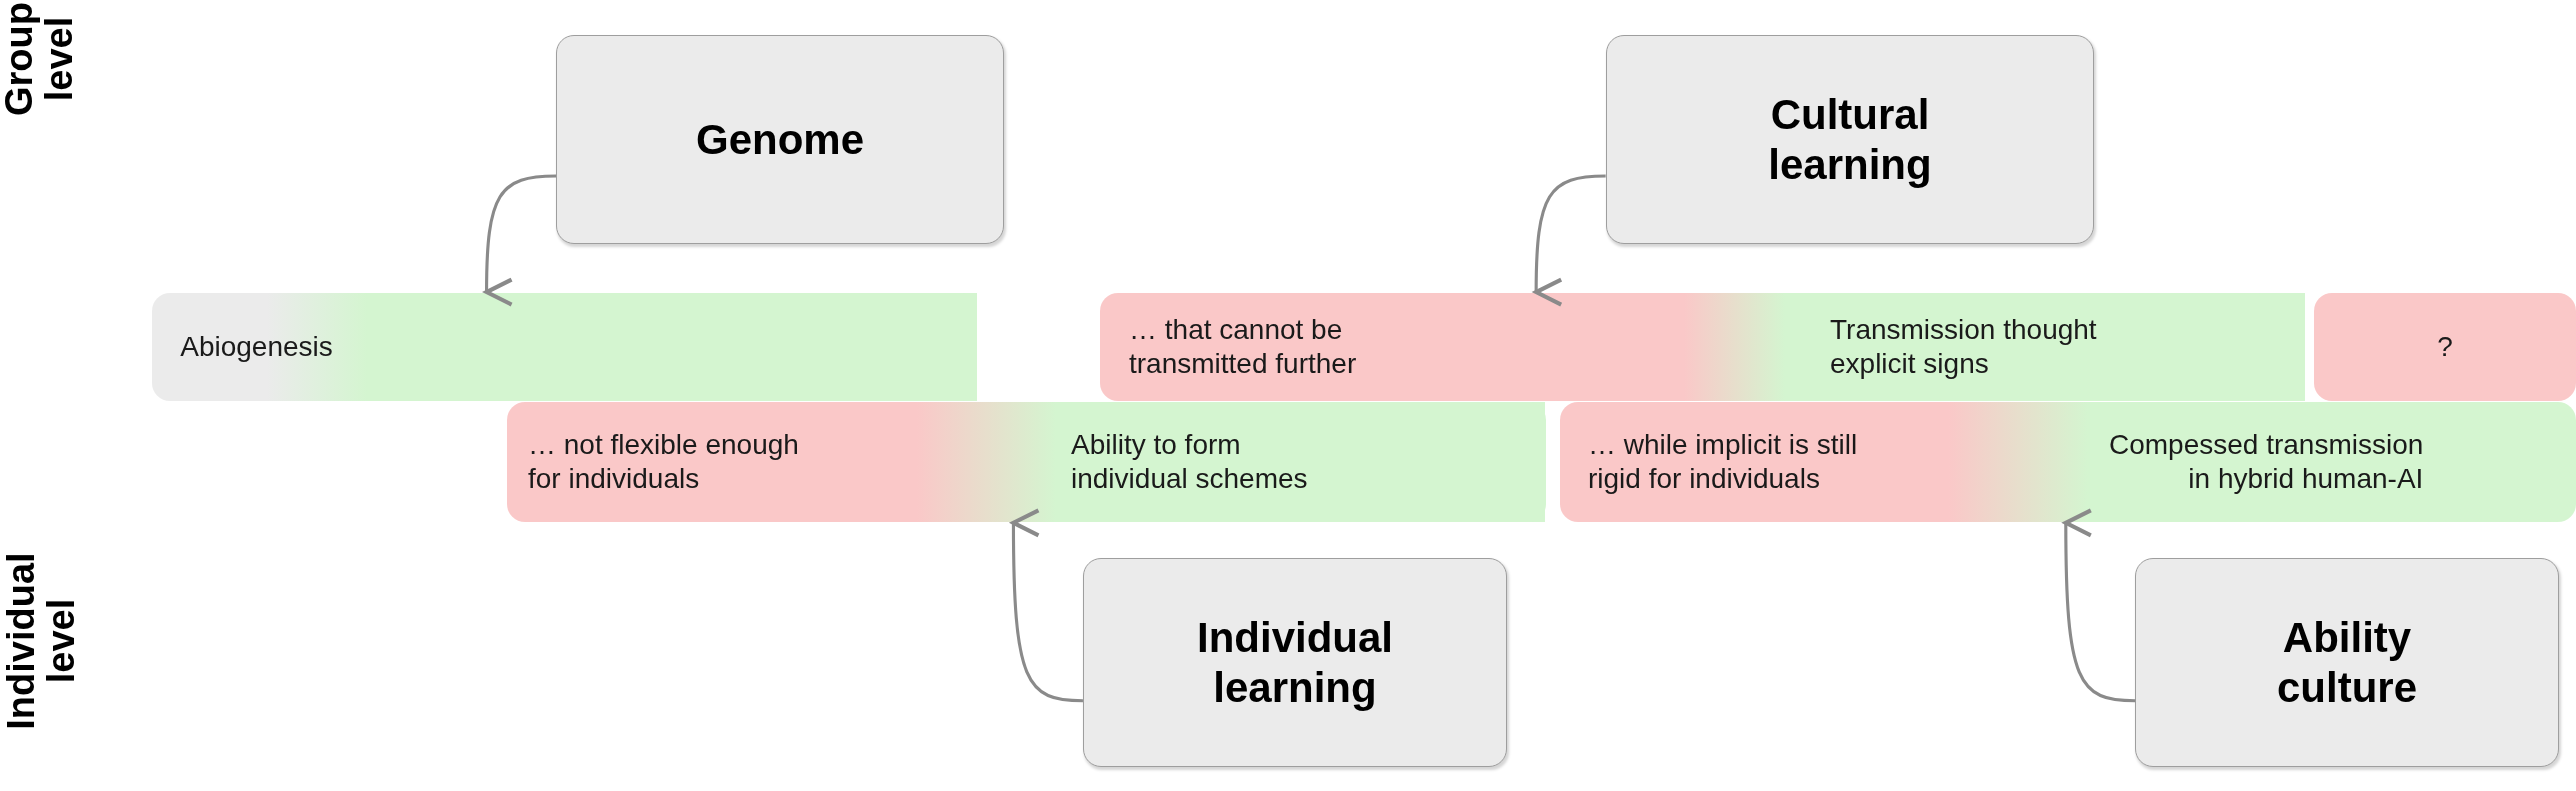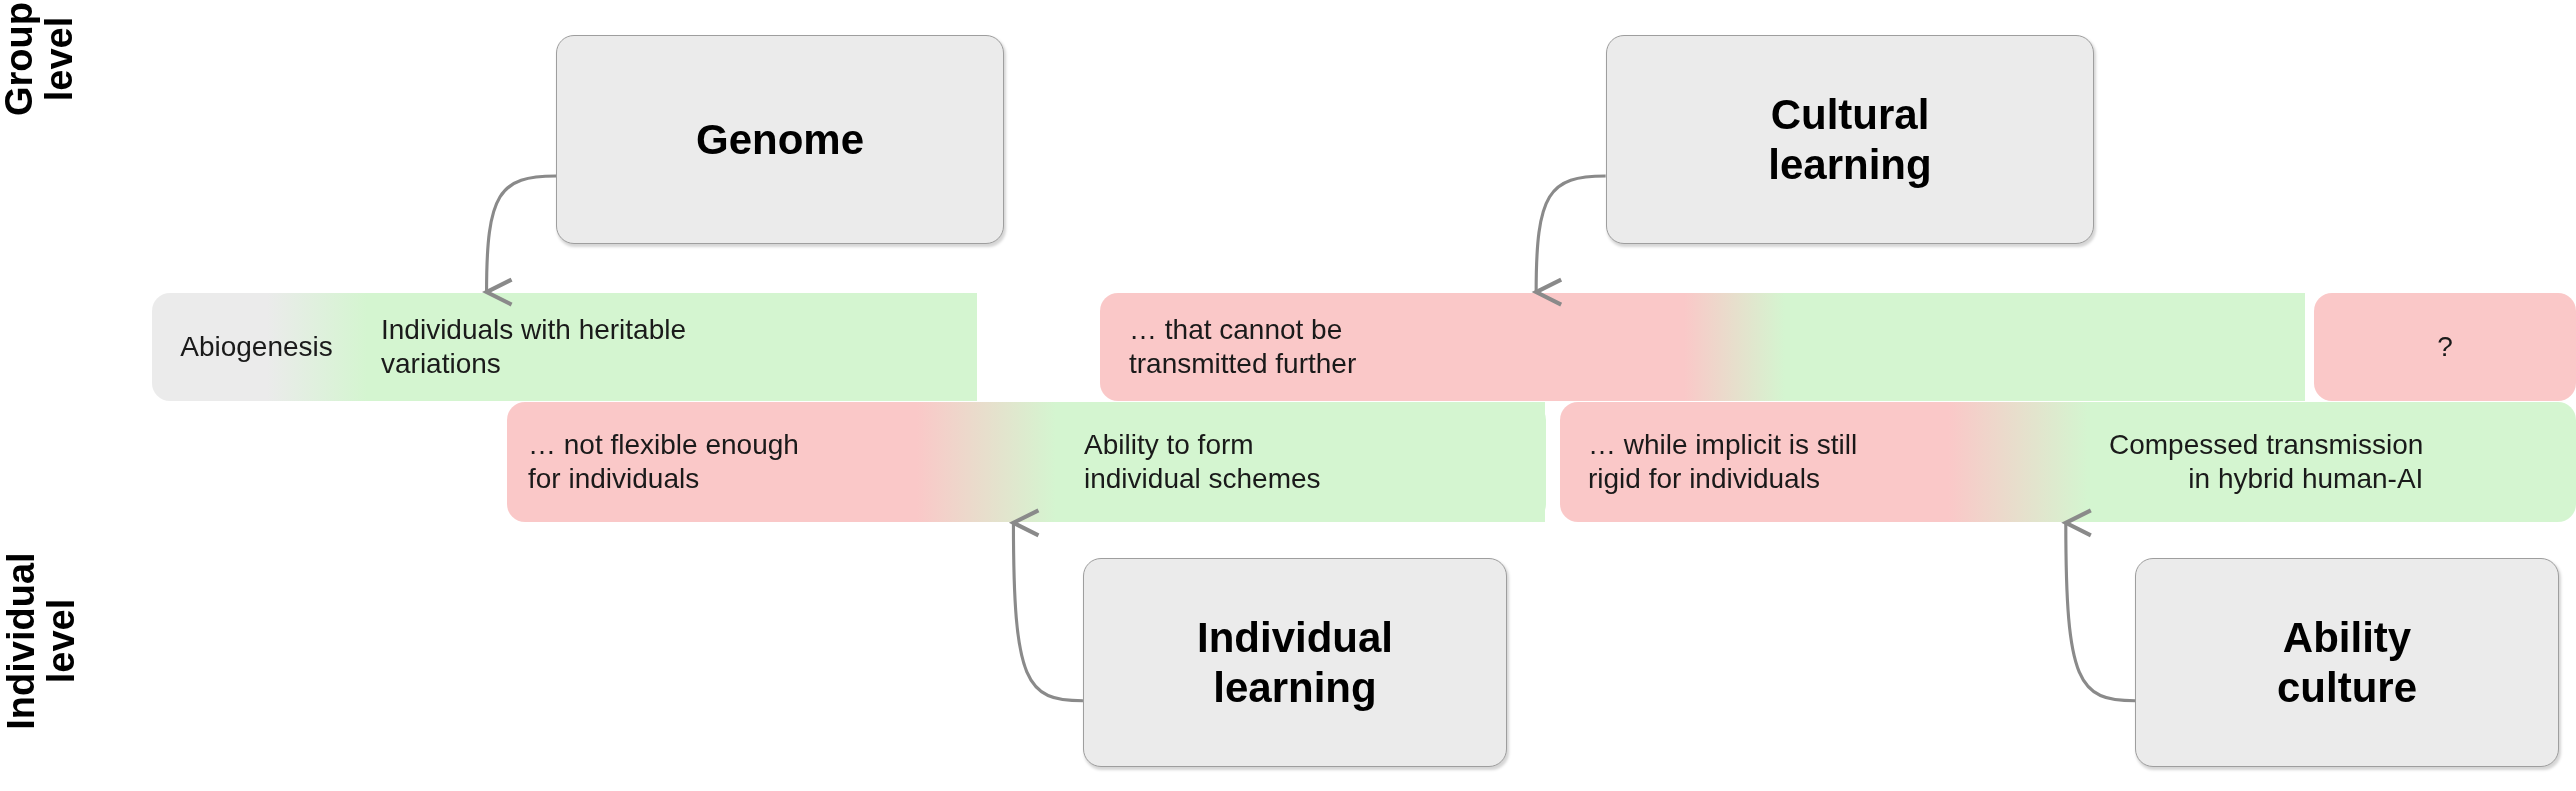--- a/index.html
+++ b/index.html
@@ -116,46 +116,46 @@
 level</div>
 
   <div class="axis-label" id="axis-individual">Individual
 level</div>
 
   <div class="band" id="band-group" style="left:152px; top:293px; width:2424px; height:108px;">
 
     <div class="seg round-left" style="left:0px; width:825px;
                 background:linear-gradient(to right,#ebebeb 0px,#ebebeb 115px,#d4f5d0 215px,#d4f5d0 100%);">
       <div class="seg-text centered" style="position:absolute; left:0px; width:209px; text-align:center;">Abiogenesis</div>
-      <div class="seg-text" style="position:absolute; left:229px;">Individuals with heritable
-variations</div>
     </div>
 
     <div class="seg round-right" style="left:794px; width:31px; background:#d4f5d0;"></div>
 
     <div class="seg round-left" style="left:948px; width:1205px;
                 background:linear-gradient(to right,#fac8c8 0px,#fac8c8 584px,#d4f5d0 685px,#d4f5d0 100%);">
       <div class="seg-text" style="position:absolute; left:29px;">… that cannot be
 transmitted further</div>
+      <div class="seg-text" style="position:absolute; left:730px;">Transmission thought
+explicit signs</div>
     </div>
 
     <div class="seg round-right" style="left:2090px; width:31px; background:#d4f5d0;"></div>
 
     <div class="seg round-left round-right" style="left:2162px; width:262px; background:#fac8c8;">
       <div class="seg-text centered">?</div>
     </div>
   </div>
 
   <div class="band" id="band-individual" style="left:507px; top:402px; width:1858px; height:120px;">
 
     <div class="seg round-left" style="left:0px; width:1038px;
                 background:linear-gradient(to right,#fac8c8 0px,#fac8c8 410px,#d4f5d0 549px,#d4f5d0 100%);">
       <div class="seg-text" style="position:absolute; left:21px;">… not flexible enough
 for individuals</div>
-      <div class="seg-text" style="position:absolute; left:577px;">Ability to form
+      <div class="seg-text" style="position:absolute; left:564px;">Ability to form
 individual schemes</div>
     </div>
 
     <div class="seg round-right" style="left:1008px; width:31px; background:#d4f5d0;"></div>
 
     <div class="seg round-left round-right" style="left:1053px; width:1016px;
                 background:linear-gradient(to right,#fac8c8 0px,#fac8c8 389px,#d4f5d0 528px,#d4f5d0 100%);">
       <div class="seg-text" style="position:absolute; left:28px;">… while implicit is still
 rigid for individuals</div>
       <div class="seg-text" style="position:absolute; left:549px;text-align:right;">Compessed transmission

